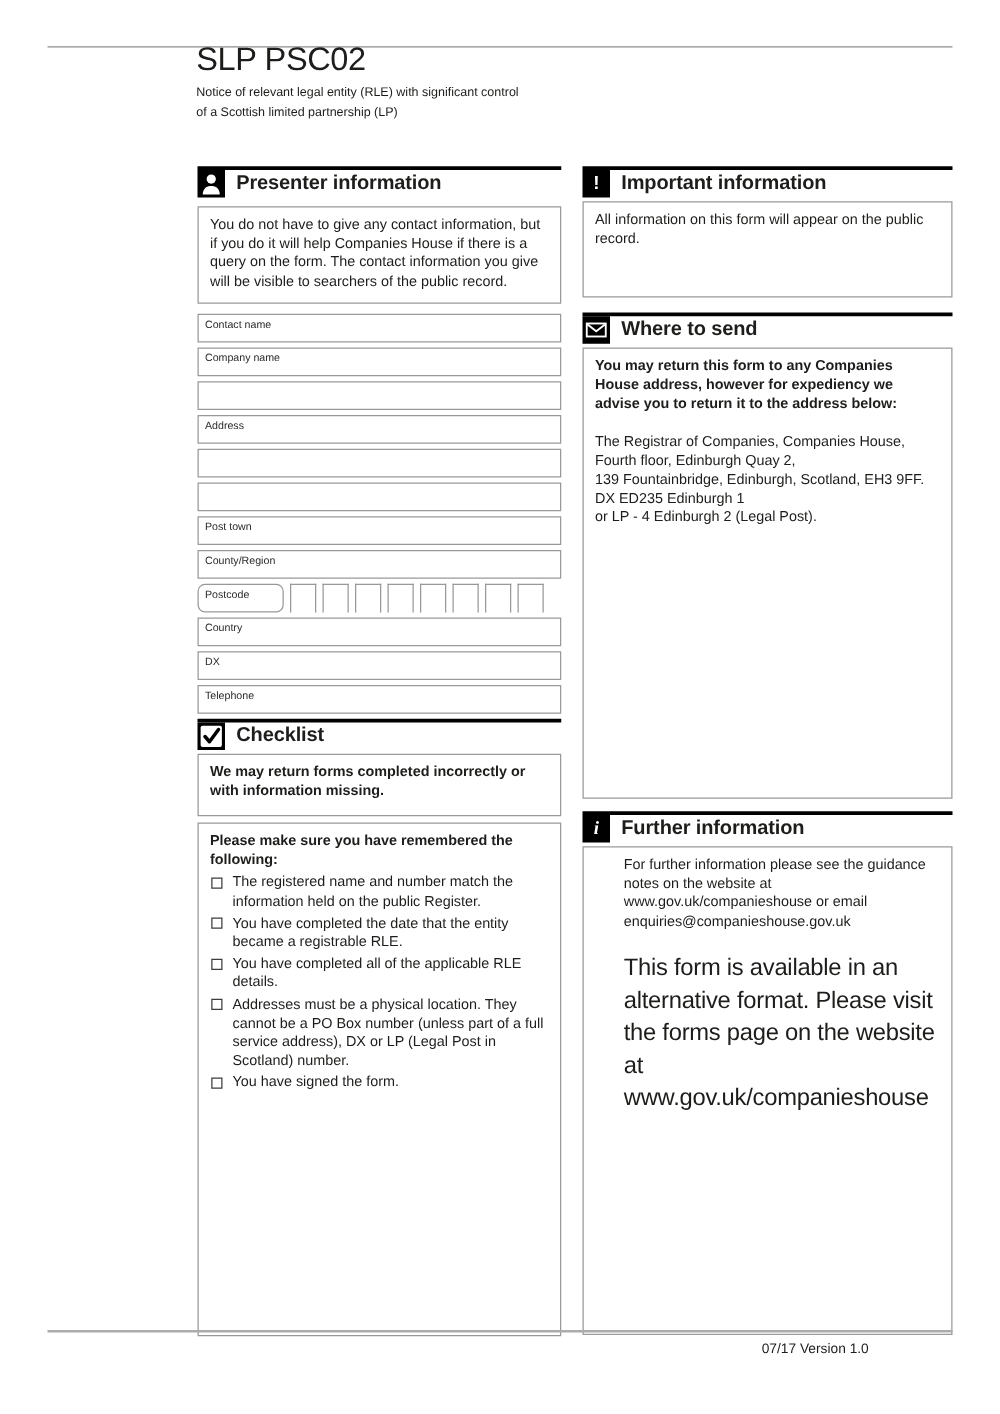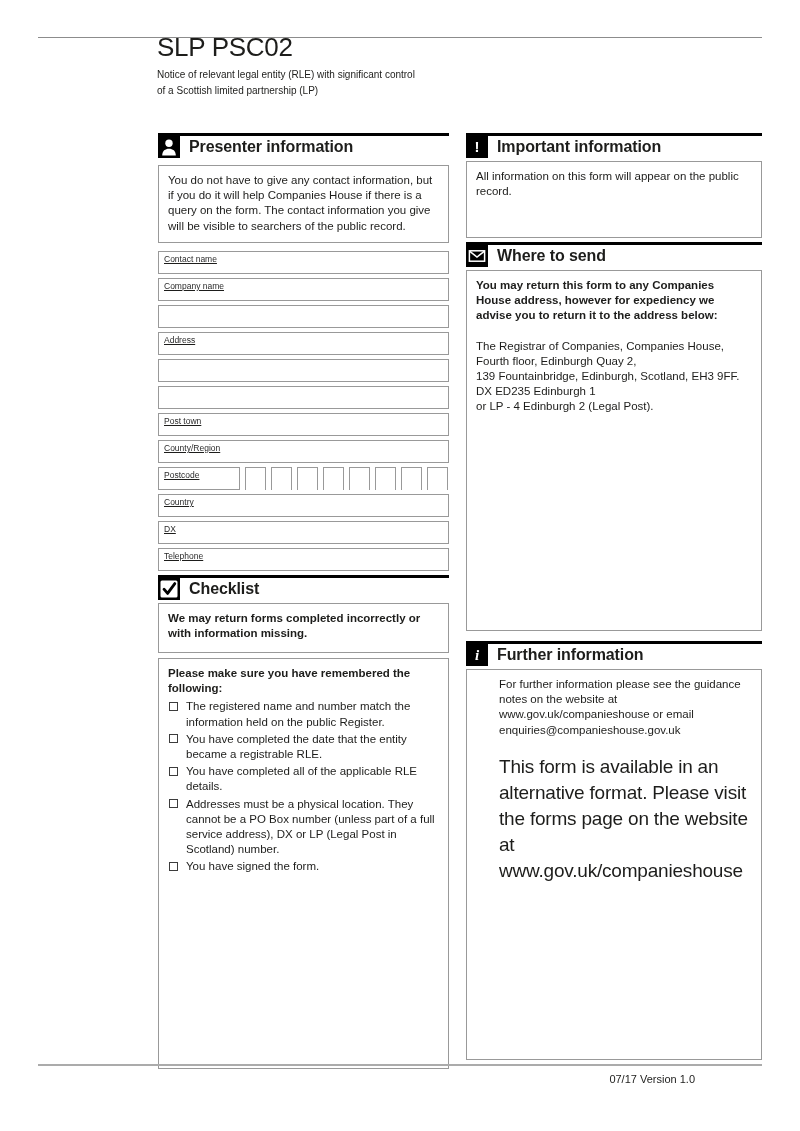--- a/index.html
+++ b/index.html
@@ -21,35 +21,35 @@
   .sec-header { border-top:3px solid #000; display:flex; align-items:flex-start; height:25px; }
   .sec-icon { width:22px; height:22px; background:#000; flex:none; display:flex; align-items:center; justify-content:center; }
   .sec-title { font-size:16px; font-weight:700; line-height:22px; margin-left:9px; letter-spacing:-0.1px; }
 
   .body-box { border:1px solid #999; padding:7px 9px; font-size:11.5px; line-height:15.2px; }
 
   .presenter-body { margin-top:7px; height:78px; }
 
   .fields { margin-top:8px; }
   .field-row { display:flex; margin-bottom:4px; }
-  .field-box { border:1px solid #999; height:23px; padding:2px 5px; flex:1;text-decoration:underline; }
+  .field-box { border:1px solid #999; height:23px; padding:2px 5px; flex:1; }
   .field-label { font-size:8.5px; color:#2a2a2a; line-height:10px; display:block; }
-  .pc-label { flex:none; width:82px; }
+  .pc-label { flex:none; width:69px;border-radius:6px; }
   .pc-box { flex:none; width:21px; height:23px; margin-left:5px; border:1px solid #999; border-bottom:none; }
 
   .checklist-header { margin-top:3px; }
   .checklist-warning { margin-top:3px; height:50px; font-weight:700; }
   .checklist-main { margin-top:5px; height:411px; }
   .check-intro { font-weight:700; margin-bottom:3px; }
   .check-item { display:flex; margin-bottom:2px; }
   .checkbox { flex:none; width:9px; height:9px; border:1px solid #3c3c3c; margin:2.5px 8px 0 1px; background:#fff; }
   .check-text { flex:1; }
 
   .important-body { margin-top:3px; height:77px; font-weight:400; }
-  .where-header { margin-top:4px; }
+  .where-header { margin-top:12px; }
   .where-body { margin-top:3px; height:361px; }
   .where-intro { font-weight:700; margin-bottom:15px; }
   .further-header { margin-top:10px; }
   .further-body { margin-top:3px; height:391px;padding-left:32px; }
   .alt-format { margin-top:16px; font-size:19px; line-height:26px; letter-spacing:-0.2px; }
 
   .footer-version { position:absolute; top:1073px; right:105px; font-size:11px; }
 
   
   .icon-svg { display:block; }

